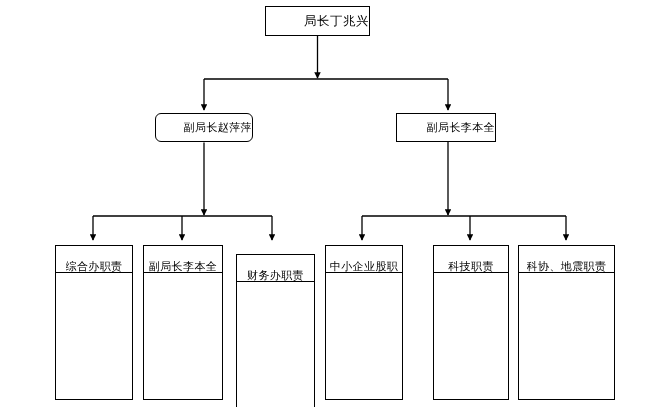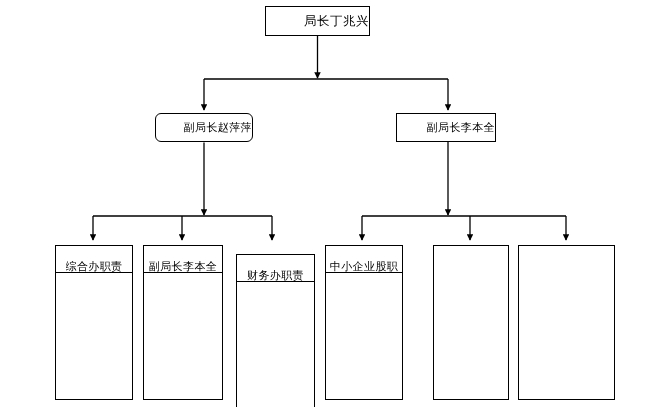--- a/index.html
+++ b/index.html
@@ -145,20 +145,26 @@
   </div>
 
   <div class="leaf-box" style="left:325px; top:245px; width:78px; height:155px;">
     <div class="leaf-head">
       <span class="node-label">中小企业股职</span>
     </div>
     <div class="leaf-body"></div>
   </div>
 
   <div class="leaf-box" style="left:433px; top:245px; width:76px; height:155px;">
+    <div class="leaf-head">
+      <span class="node-label">科技职责</span>
+    </div>
     <div class="leaf-body"></div>
   </div>
 
   <div class="leaf-box" style="left:518px; top:245px; width:97px; height:155px;">
+    <div class="leaf-head">
+      <span class="node-label">科协、地震职责</span>
+    </div>
     <div class="leaf-body"></div>
   </div>
 
 </div>
 
 </body></html>

